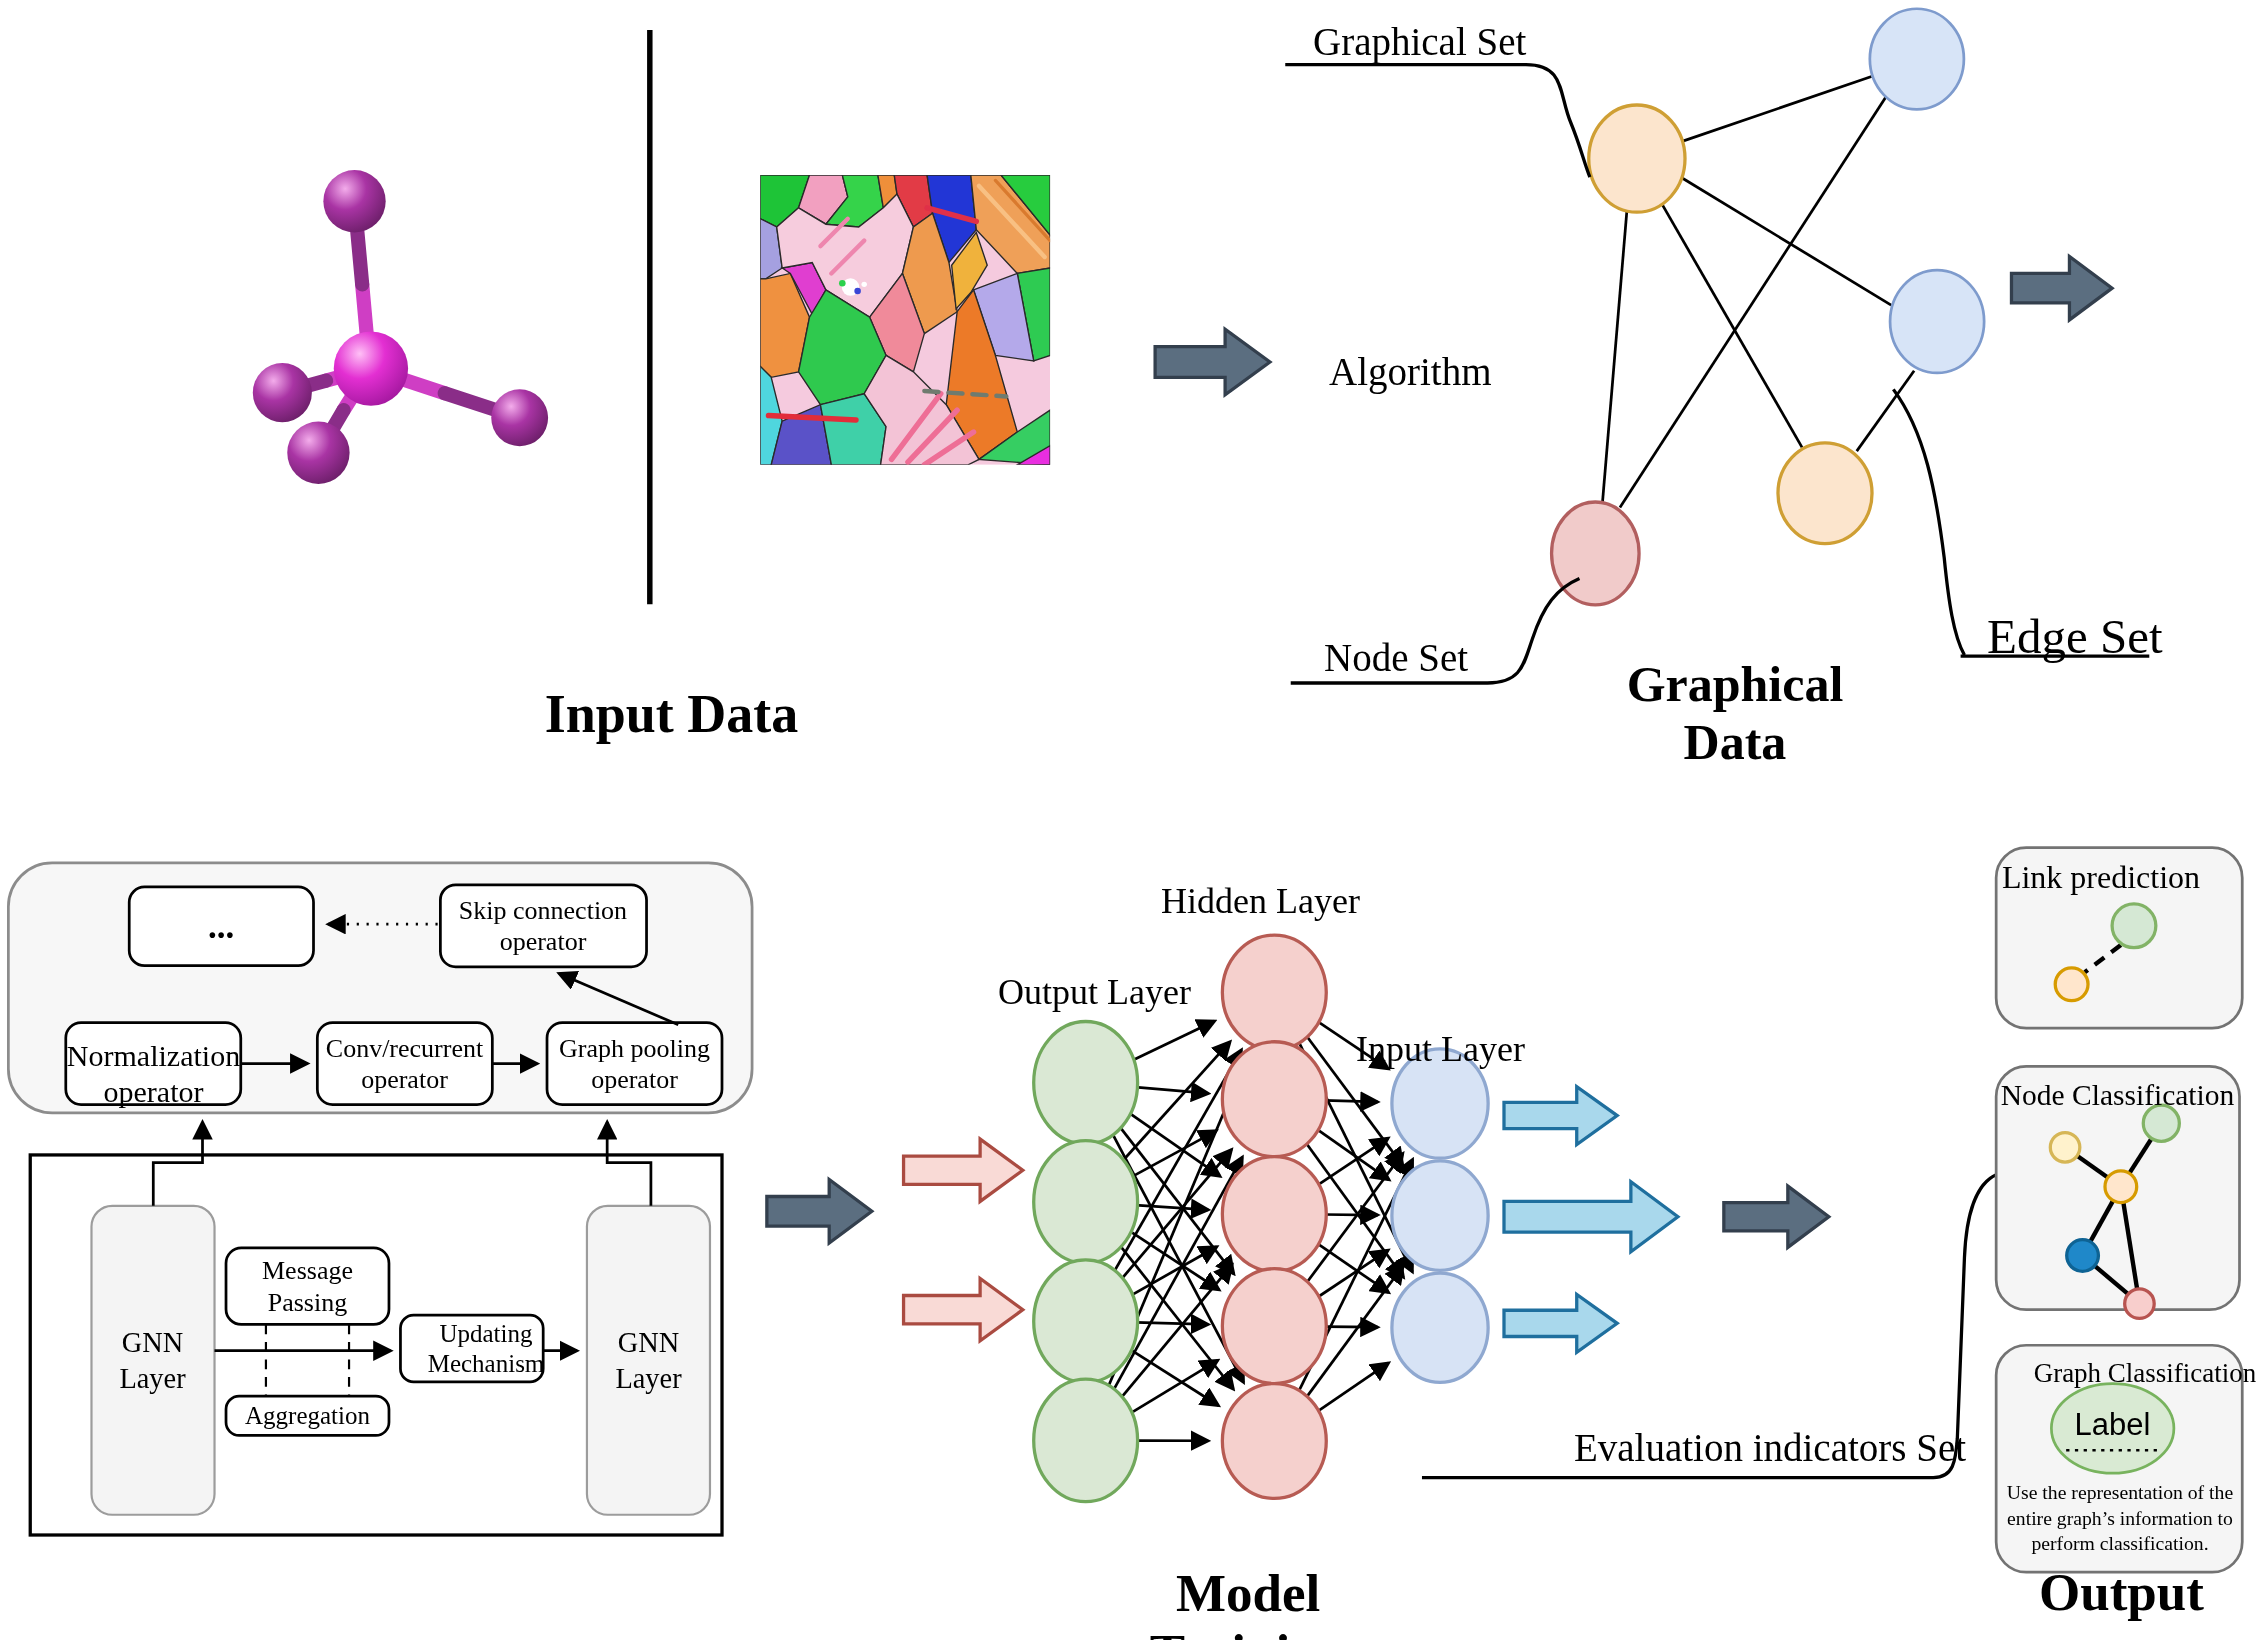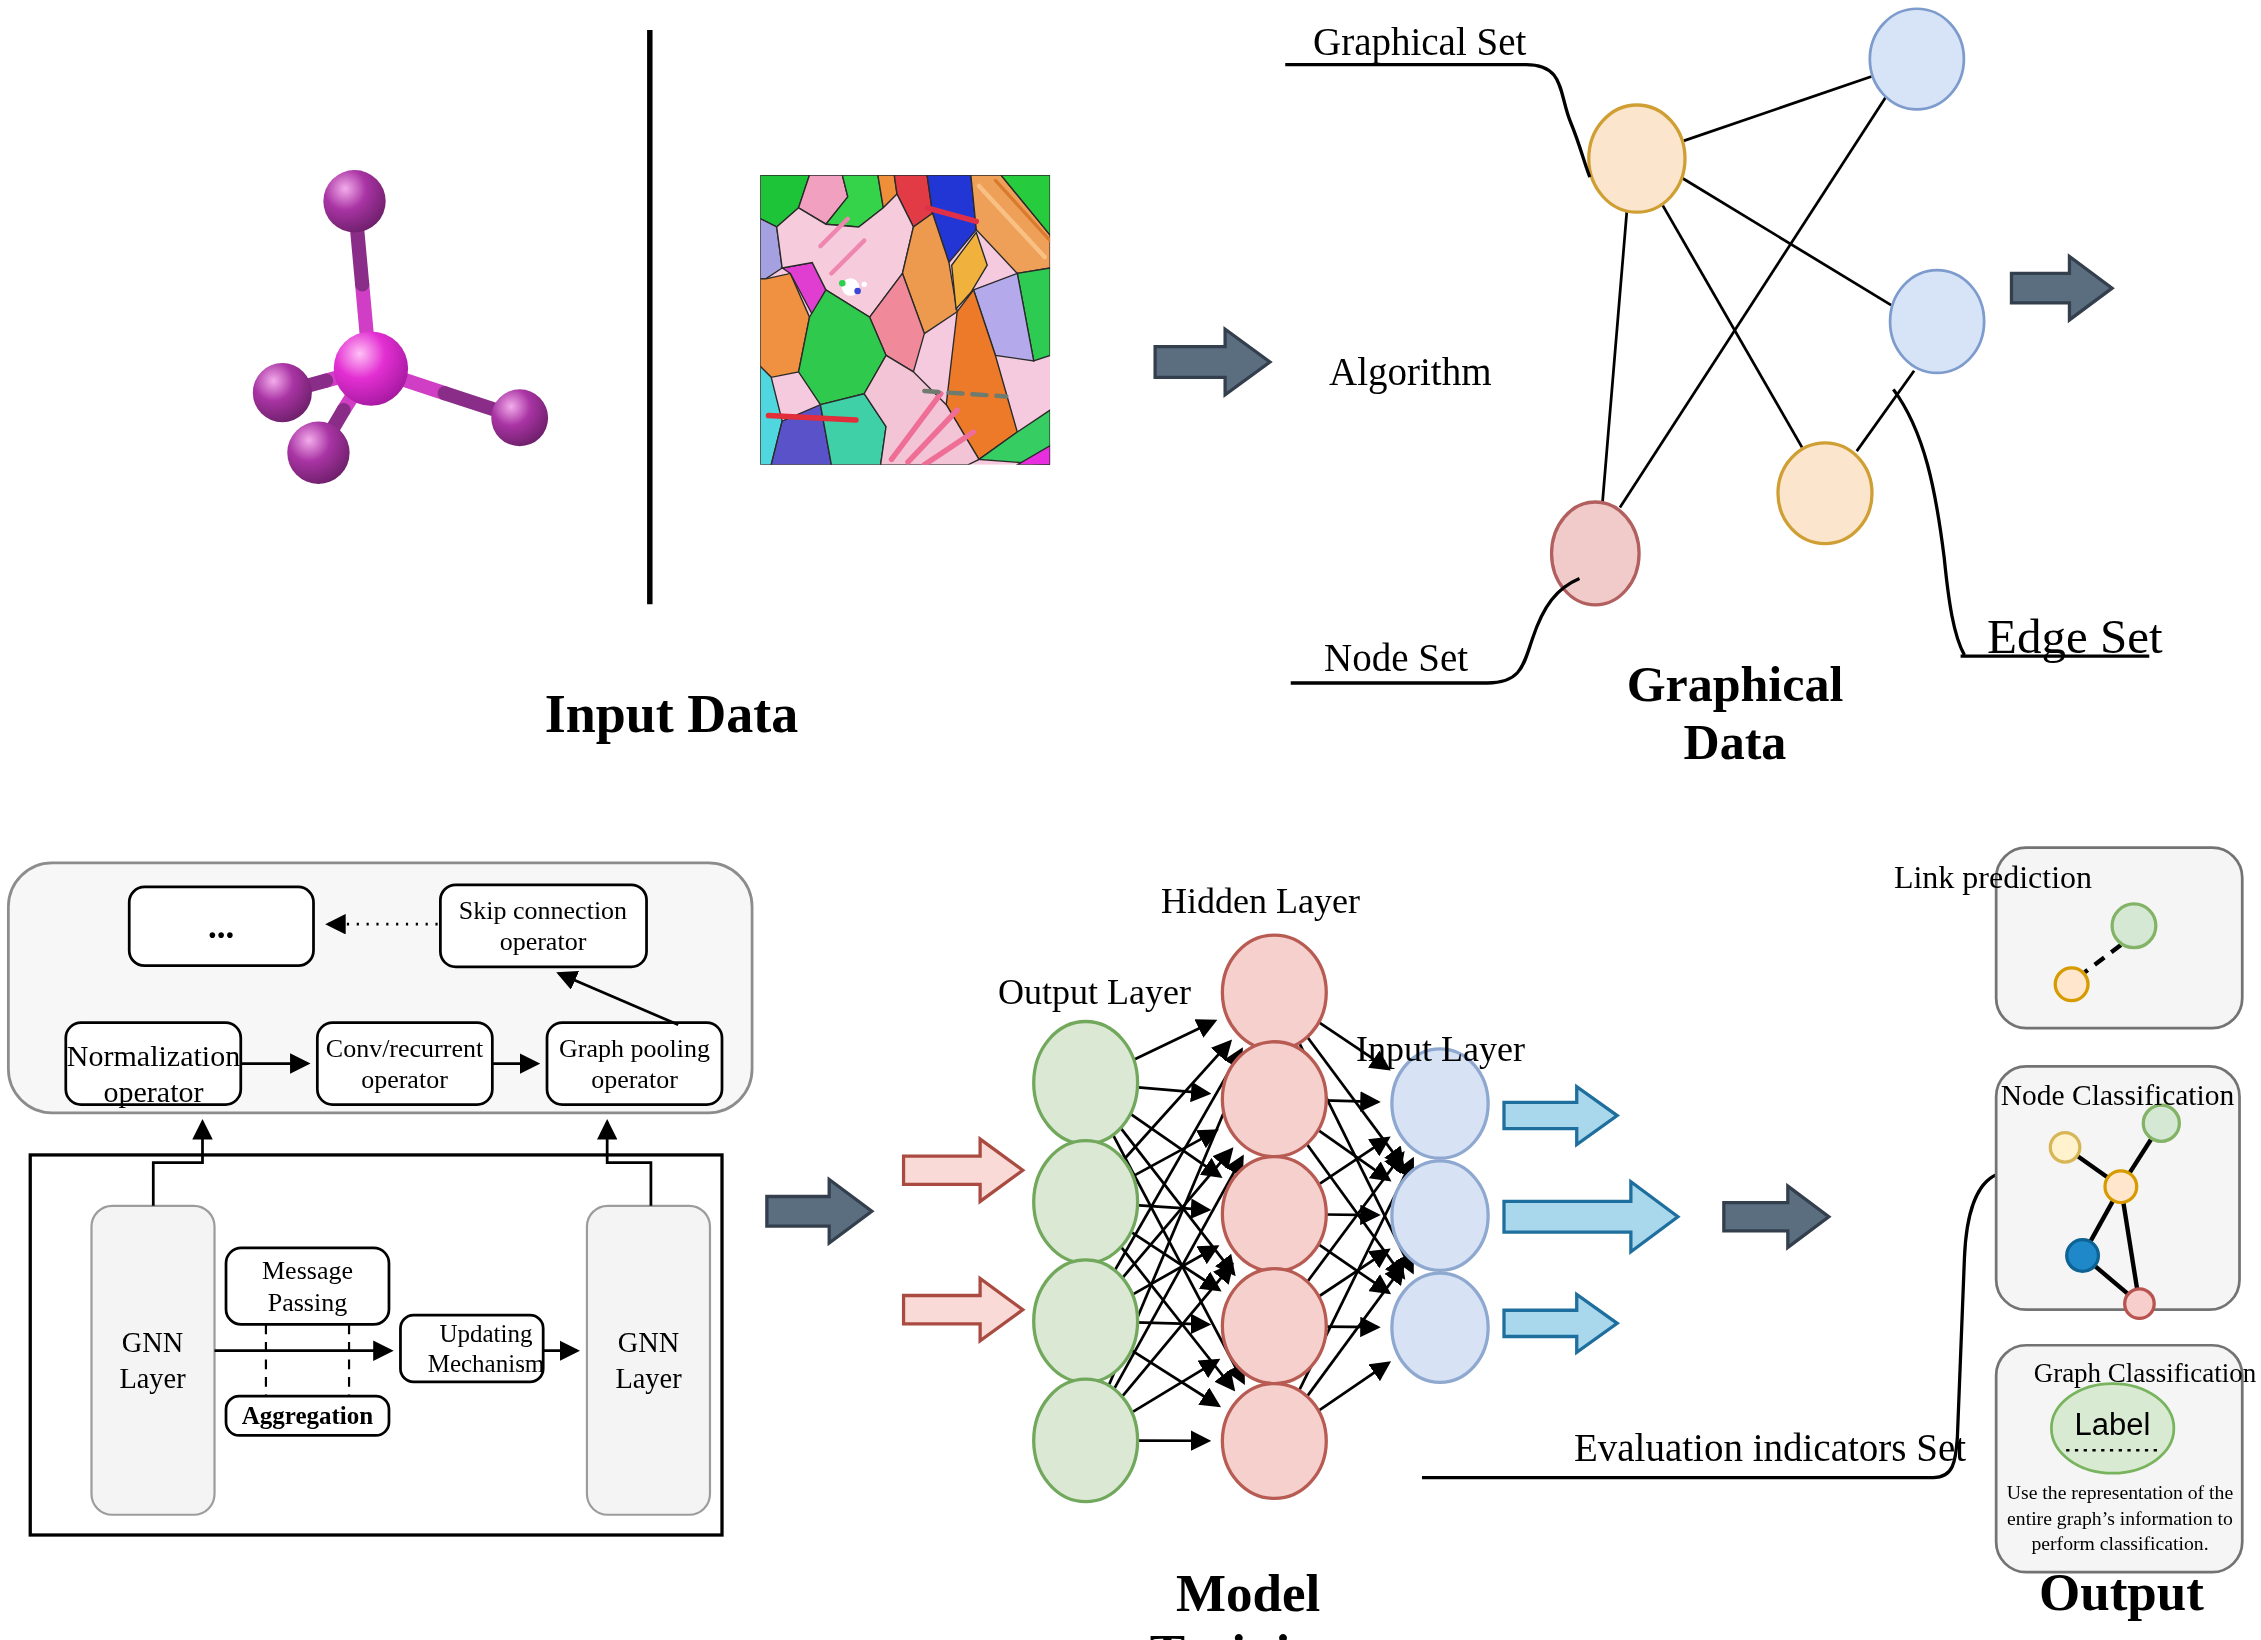--- a/index.html
+++ b/index.html
@@ -270,30 +270,30 @@
 <div class="txt center vbox" style="left:547px;top:1023px;width:175px;height:82px;font-size:26px;line-height:1.2;">Graph pooling
 operator</div>
 <div class="txt center vbox" style="left:91px;top:1206px;width:123px;height:309px;font-size:28.4px;line-height:1.25;">GNN
 Layer</div>
 <div class="txt center vbox" style="left:587px;top:1206px;width:123px;height:309px;font-size:28.4px;line-height:1.25;">GNN
 Layer</div>
 <div class="txt center vbox" style="left:226px;top:1248px;width:163px;height:77px;font-size:26px;line-height:1.2;">Message
 Passing</div>
 <div class="txt center vbox" style="left:400px;top:1315px;width:172px;height:67px;font-size:25px;line-height:1.2;">Updating
 Mechanism</div>
-<div class="txt center vbox" style="left:226px;top:1396px;width:163px;height:39px;font-size:25px;font-weight:bold;">Aggregation</div>
+<div class="txt center vbox" style="left:226px;top:1396px;width:163px;height:39px;font-size:25px;">Aggregation</div>
 
 <div class="txt center" style="left:985px;top:971px;width:219px;font-size:36px;">Output Layer</div>
 <div class="txt center" style="left:1151px;top:880px;width:219px;font-size:36px;">Hidden Layer</div>
 <div class="txt center" style="left:1331px;top:1028px;width:219px;font-size:36px;">Input Layer</div>
 <div class="txt center" style="left:1562px;top:1425px;width:416px;font-size:39px;">Evaluation indicators Set</div>
 
 <div class="txt bold center" style="left:1073px;top:1563px;width:350px;font-size:53px;">Model Training</div>
 <div class="txt bold center" style="left:2012px;top:1562px;width:219px;font-size:53px;">Output</div>
 
-<div class="txt center" style="left:1888px;top:859px;width:210px;font-size:32px;">Link prediction</div>
+<div class="txt center" style="left:1996px;top:859px;width:210px;font-size:32px;">Link prediction</div>
 <div class="txt center" style="left:1996px;top:1079px;width:243px;font-size:29.5px;">Node Classification</div>
 <div class="txt center" style="left:1996px;top:1358px;width:298px;font-size:27px;">Graph Classification</div>
 <div class="txt center sans" style="left:2058px;top:1407px;width:109px;font-size:31px;">Label</div>
 <div class="txt center" style="left:2001px;top:1480px;width:238px;font-size:19.7px;line-height:1.3;white-space:normal;">Use the representation of the entire graph’s information to perform classification.</div>
 
 </div>
 
 
 </body></html>

